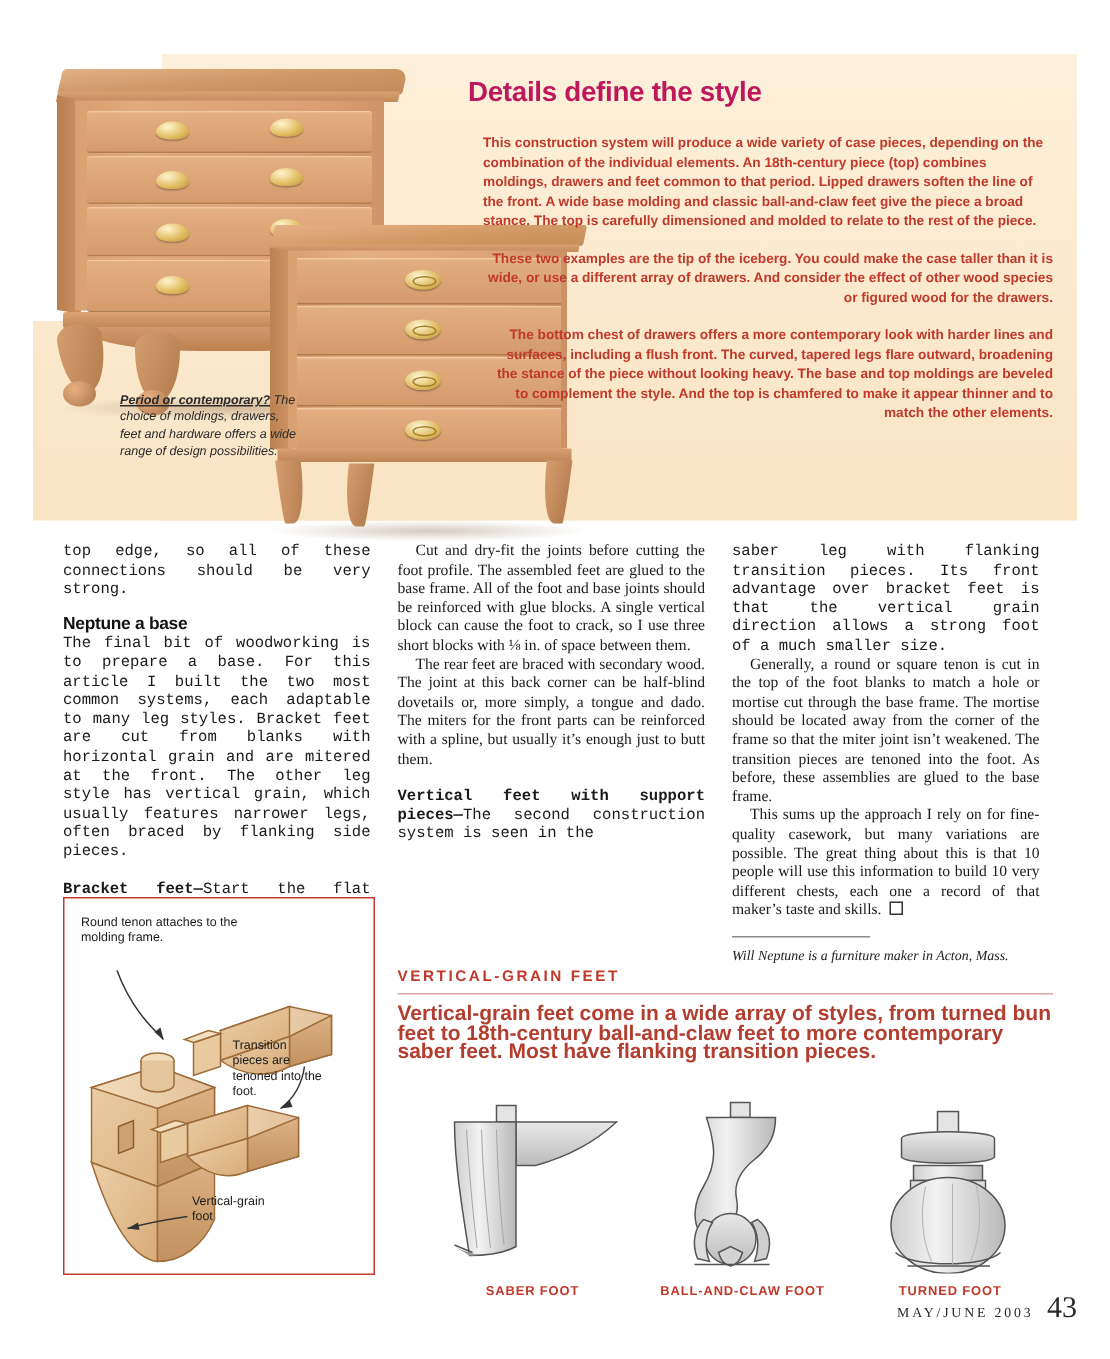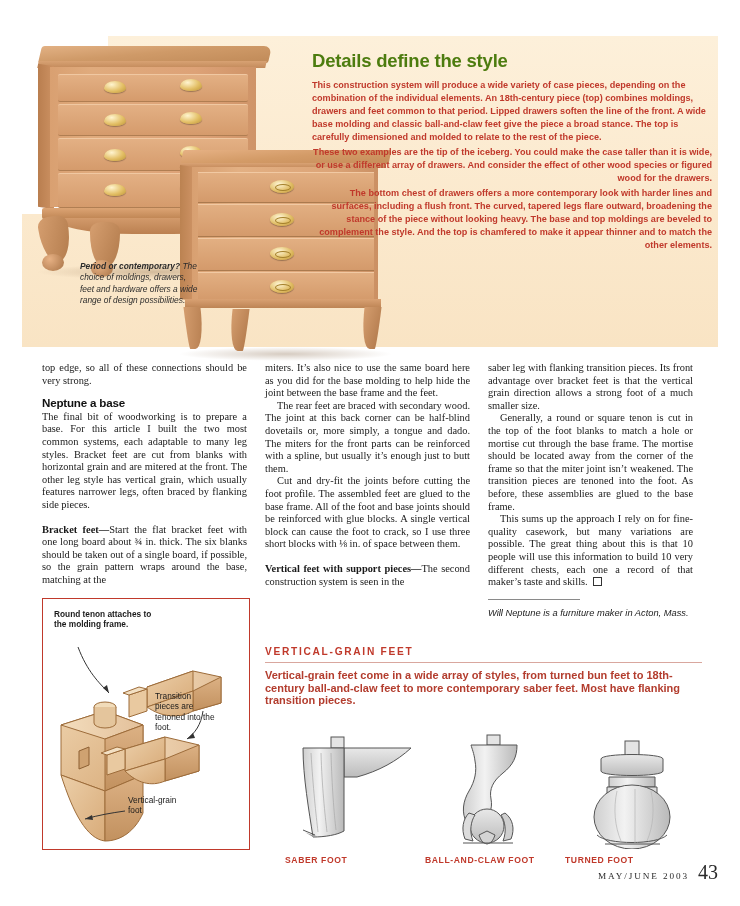--- a/index.html
+++ b/index.html
@@ -20,37 +20,37 @@
     background:linear-gradient(180deg,#fdf0da 0%,#fbe9cd 55%,#f9e4c4 100%);
   }
   .feature-bg2{
     position:absolute;left:0px;top:200px;width:300px;height:133px;
     background:linear-gradient(180deg,#fbe9cd 0%,#f9e4c4 100%);
   }
 
   .headline{
     position:absolute;left:290px;top:36px;width:400px;
     font-family:"Liberation Sans", sans-serif;
-    font-weight:bold;font-size:18.5px;color:#4d7c0f;letter-spacing:-.2px;
+    font-weight:bold;font-size:18.5px;color:#be185d;letter-spacing:-.2px;
   }
   .lede{
     position:absolute;left:288px;top:63px;width:404px;
     font-family:"Liberation Sans", sans-serif;
     font-weight:bold;font-size:9.1px;line-height:13.0px;color:#c0392b;
     text-align:right;
   }
-  .lede p{margin:2px;}
+  .lede p{margin:12px;}
   .lede p.first{text-align:left;}
 
   .photo-caption{
     position:absolute;left:58px;top:247px;width:118px;
     font-family:"Liberation Sans", sans-serif;
     font-size:8.4px;line-height:11.4px;font-style:italic;color:#2b2b2b;
   }
-  .photo-caption b{font-style:italic;font-weight:bold;}
+  .photo-caption b{font-style:italic;font-weight:bold;text-decoration:underline;}
 
   
   .chest{position:absolute;}
 
   
   #chest-period{left:6px;top:18px;width:258px;height:240px;}
   .p-top{position:absolute;left:12px;top:14px;width:230px;height:17px;
     background:linear-gradient(175deg,#e2b184 0%,#cf9a68 45%,#c08a58 100%);
     border-radius:3px 8px 2px 2px;
     transform:skewX(-13deg);}
@@ -105,59 +105,59 @@
   .m-leg.l{border-radius:0 0 60% 10%/0 0 100% 100%;transform:skewX(7deg);}
   .m-leg.r{border-radius:0 0 10% 60%/0 0 100% 100%;transform:skewX(-7deg);}
 
   .shadow{position:absolute;background:radial-gradient(ellipse,rgba(120,85,50,.30),rgba(120,85,50,0) 70%);}
 
   
   .cols{position:absolute;left:42px;top:362px;width:660px;}
   .col{position:absolute;top:0;width:205px;
     font-size:10.4px;line-height:12.6px;text-align:justify;}
   .col p{margin:0 0 0 0;text-indent:12px;}
-  .col p.noind{text-indent:0;}
+  .col p.noind{text-indent:0;font-family:Liberation Mono, monospace;}
   .col h3{
     font-family:"Liberation Sans", sans-serif;
     font-size:11.6px;font-weight:bold;margin:10px 0 1px 0;color:#111;letter-spacing:-.2px;}
   .col b.runin{font-weight:bold;}
   #col1{left:0;}
   #col2{left:223px;}
   #col3{left:446px;}
   .endmark{display:inline-block;width:7px;height:7px;border:1px solid #333;
     margin-left:5px;vertical-align:-1px;}
   .byline{
     margin-top:10px;padding-top:8px;font-size:9.3px;line-height:12px;
-    font-family:Liberation Sans, sans-serif;font-style:italic;color:#222;
+    font-family:Liberation Serif, serif;font-style:italic;color:#222;
     position:relative;}
   .byline::before{content:"";position:absolute;left:0;top:0;width:92px;height:1px;background:#8a8a8a;}
 
   
   .diagram{
     position:absolute;left:42px;top:598px;width:206px;height:250px;
     border:1.2px solid #c0392b;background:#fff;
   }
   .dlabel{
     position:absolute;font-family:"Liberation Sans", sans-serif;
     font-size:8.3px;line-height:10.4px;color:#1a1a1a;}
-  #dlabel-tenon{left:11px;top:10px;width:105px;font-weight:bold;}
+  #dlabel-tenon{left:11px;top:10px;width:105px;}
   #dlabel-transition{left:112px;top:92px;width:60px;}
   #dlabel-vgrain{left:85px;top:196px;width:62px;}
 
   
   .vgf{position:absolute;left:265px;top:646px;width:437px;}
   .vgf-title{
     font-family:"Liberation Sans", sans-serif;font-weight:bold;
     font-size:10.2px;letter-spacing:1.7px;color:#c0392b;}
   .vgf-rule{height:1px;background:#d9a79e;margin:5px 0 6px 0;}
   .vgf-intro{
     font-family:"Liberation Sans", sans-serif;font-weight:bold;
-    font-size:11px;line-height:12.6px;color:#b33d2e;}
+    font-size:14px;line-height:12.6px;color:#b33d2e;}
   .feet-row{position:relative;margin-top:14px;height:150px;}
-  .footfig{position:absolute;}
+  .footfig{position:absolute;text-align:center;}
   .footcap{
     font-family:"Liberation Sans", sans-serif;font-weight:bold;
     font-size:8.6px;letter-spacing:.6px;color:#c0392b;margin-top:6px;}
   .footart{height:118px;position:relative;}
 
   
   .footer{
     position:absolute;right:22px;bottom:22px;
     font-family:"Liberation Serif", serif;color:#2a2a2a;
     display:flex;align-items:baseline;gap:9px;}
@@ -246,23 +246,22 @@
   <div class="cols">
 
     <div class="col" id="col1">
       <p class="noind">top edge, so all of these connections should be very strong.</p>
       <h3>Neptune a base</h3>
       <p class="noind">The final bit of woodworking is to prepare a base. For this article I built the two most common systems, each adaptable to many leg styles. Bracket feet are cut from blanks with horizontal grain and are mitered at the front. The other leg style has vertical grain, which usually features narrower legs, often braced by flanking side pieces.</p>
       <p class="noind" style="margin-top:12px;"><b class="runin">Bracket feet—</b><span>Start the flat bracket feet with one long board about ¾ in. thick. The six blanks should be taken out of a single board, if possible, so the grain pattern wraps around the base, matching at the</span></p>
     </div>
 
     <div class="col" id="col2">
-      <p class="noind">miters. It’s also nice to use the same board here as you did for the base molding to help hide the joint between the base frame and the feet.</p>
+      <p>Cut and dry-fit the joints before cutting the foot profile. The assembled feet are glued to the base frame. All of the foot and base joints should be reinforced with glue blocks. A single vertical block can cause the foot to crack, so I use three short blocks with ⅛ in. of space between them.</p>
       <p>The rear feet are braced with secondary wood. The joint at this back corner can be half-blind dovetails or, more simply, a tongue and dado. The miters for the front parts can be reinforced with a spline, but usually it’s enough just to butt them.</p>
-      <p>Cut and dry-fit the joints before cutting the foot profile. The assembled feet are glued to the base frame. All of the foot and base joints should be reinforced with glue blocks. A single vertical block can cause the foot to crack, so I use three short blocks with ⅛ in. of space between them.</p>
       <p class="noind" style="margin-top:12px;"><b class="runin">Vertical feet with support pieces—</b><span>The second construction system is seen in the</span></p>
     </div>
 
     <div class="col" id="col3">
       <p class="noind">saber leg with flanking transition pieces. Its front advantage over bracket feet is that the vertical grain direction allows a strong foot of a much smaller size.</p>
       <p>Generally, a round or square tenon is cut in the top of the foot blanks to match a hole or mortise cut through the base frame. The mortise should be located away from the corner of the frame so that the miter joint isn’t weakened. The transition pieces are tenoned into the foot. As before, these assemblies are glued to the base frame.</p>
       <p><span>This sums up the approach I rely on for fine-quality casework, but many variations are possible. The great thing about this is that 10 people will use this information to build 10 very different chests, each one a record of that maker’s taste and skills.</span><span class="endmark"></span></p>
       <div class="byline">Will Neptune is a furniture maker in Acton, Mass.</div>
     </div>
   </div>

